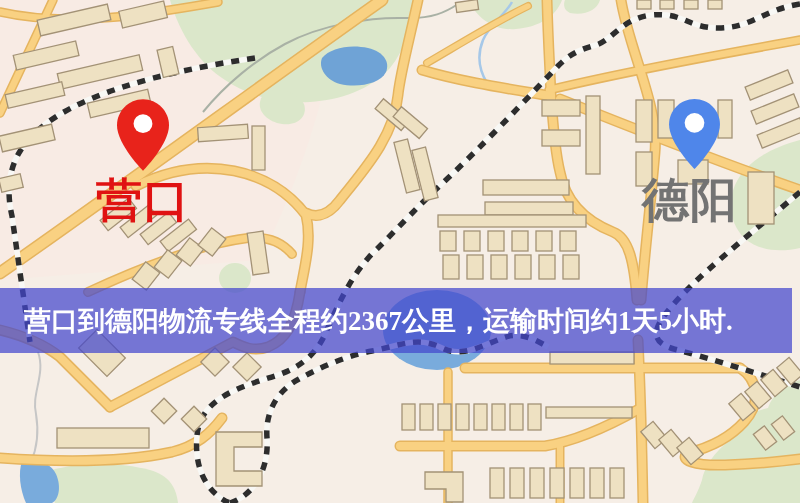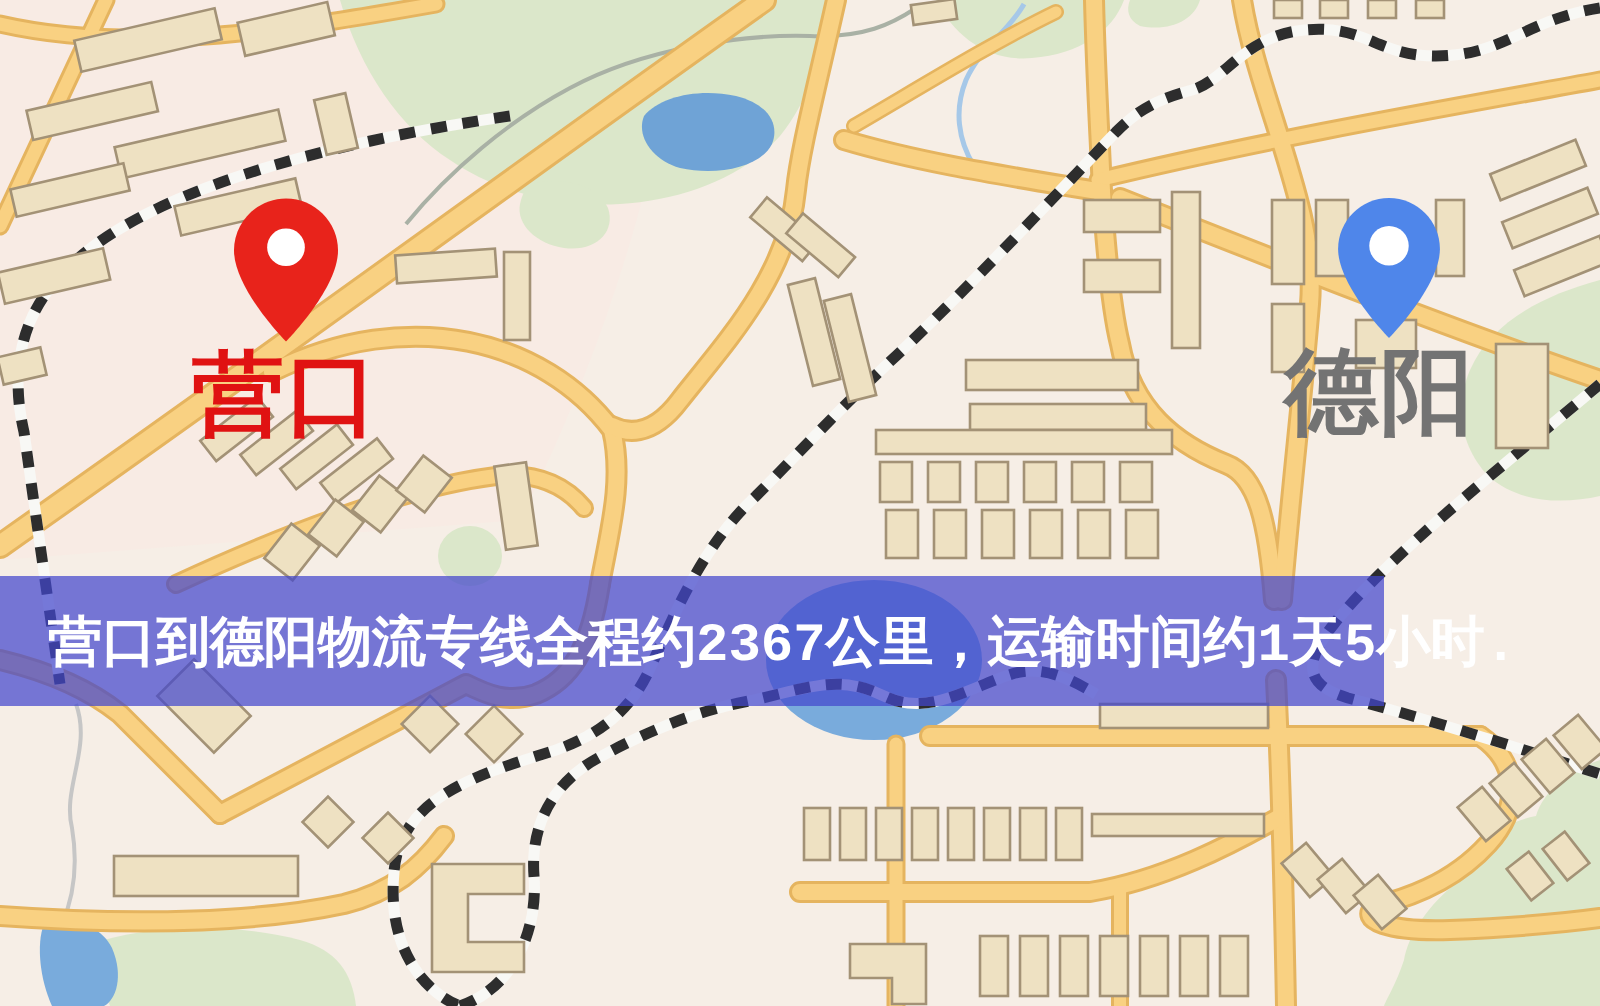--- a/index.html
+++ b/index.html
@@ -1,17 +1,17 @@
 <!DOCTYPE html>
 <html><head>
 <meta charset="utf-8">
 <style>
   html,body{margin:0;padding:0;background:#ffffff;}
   .stage{position:relative;width:800px;height:503px;overflow:hidden;
-         font-family:Liberation Mono, monospace;}
+         font-family:Liberation Serif, serif;}
   .map-svg{position:absolute;left:0;top:0;}
 
   
   .park{fill:#dbe7ca;stroke:none;}
   .pink-zone{fill:#f8ebe4;}
   .water{fill:#79abdc;}
   .lake{fill:#6fa3d6;}
   .stream-gray{fill:none;stroke:#a9b1a5;stroke-width:2;}
   .stream-lt{fill:none;stroke:#c6c6c6;stroke-width:2;}
   .stream-blue{fill:none;stroke:#a6c8e8;stroke-width:2.5;}
@@ -19,21 +19,21 @@
   .road-f{fill:none;stroke:#f9d182;stroke-linecap:round;stroke-linejoin:round;}
   .rail-base{fill:none;stroke:#f8f8f5;stroke-width:5.5;}
   .rail-dash{fill:none;stroke:#2d2d2d;stroke-width:5.5;stroke-dasharray:8 8;}
   .bld{fill:#eee1c2;stroke:#a39276;stroke-width:1.3;}
 
   .pin{position:absolute;}
   .place-label{position:absolute;line-height:1;white-space:nowrap;letter-spacing:1px;}
   .origin-label{left:96px;top:178px;font-size:46px;font-weight:900;color:#e01212;}
   .dest-label{left:642px;top:177px;font-size:47px;font-weight:700;color:#737373;}
 
-  .banner{position:absolute;left:0;top:288px;width:692px;height:65px;
+  .banner{position:absolute;left:0;top:288px;width:792px;height:65px;
           background:rgba(66,70,205,0.72);display:flex;align-items:center;}
   .banner-text{color:#ffffff;font-size:27px;font-weight:600;padding-left:24px;white-space:nowrap;}
 </style>
 </head>
 <body>
 
 <div class="stage">
 
   <svg class="map-svg" width="800" height="503" viewBox="0 0 800 503">
 

